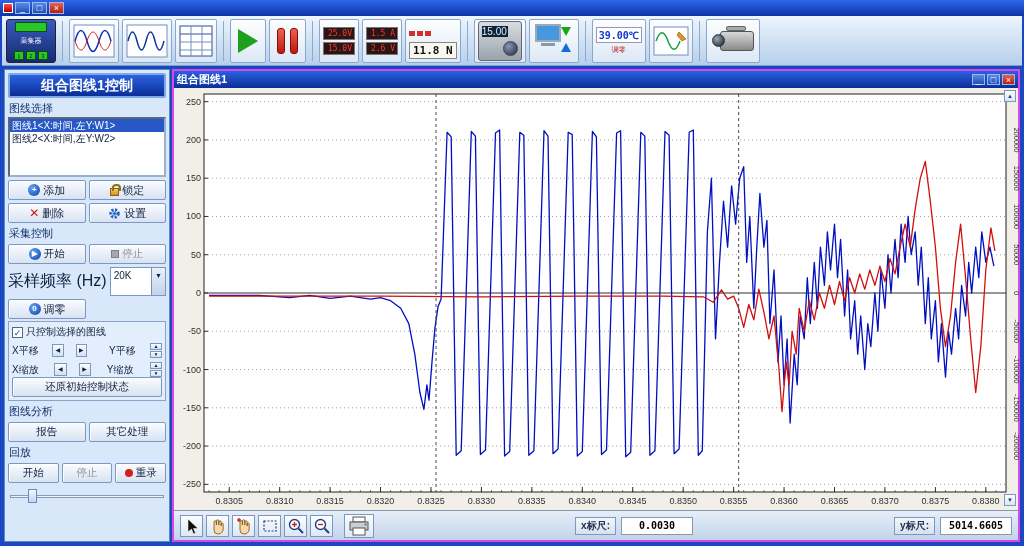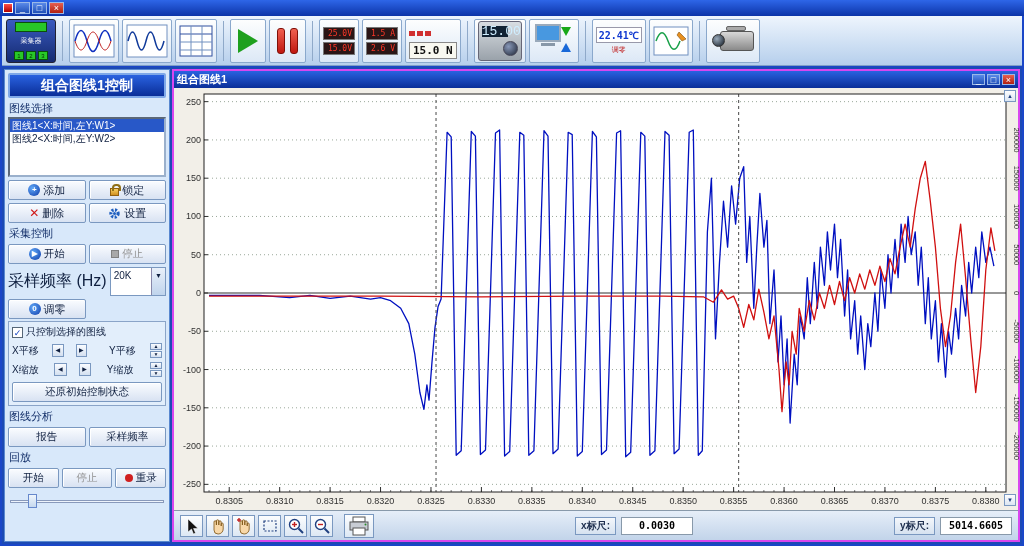--- a/index.html
+++ b/index.html
@@ -36,21 +36,21 @@
   .meter { display:flex; flex-direction:column; gap:2px; }
   .mini-lcd { background:#2a1616; color:#ff3828; font-family:"DejaVu Sans Mono",monospace; font-size:8px;
     line-height:11px; padding:0 2px; border:1px solid #777; min-width:32px; text-align:right; }
   .force-wrap { display:flex; flex-direction:column; gap:2px; align-items:flex-start; }
   .force-dots span { width:6px; height:5px; background:#d03030; display:inline-block; margin-right:2px; }
   .force-lcd { background:#f8f8f0; color:#101010; font-family:"DejaVu Sans Mono",monospace; font-weight:bold;
     font-size:11px; border:1px solid #888; padding:1px 3px; }
   .sensor { position:relative; width:44px; height:40px; background:linear-gradient(#d8dde2,#9aa2aa);
     border:1px solid #667; border-radius:3px; }
   .sensor-screen { position:absolute; left:3px; top:4px; width:26px; height:11px; background:#112233; color:#cfeeff;
-    font-size:13px; line-height:11px; text-align:left; font-family:Liberation Mono, monospace; }
+    font-size:10px; line-height:11px; text-align:left; font-family:Liberation Sans, sans-serif; }
   .sensor-lens { position:absolute; right:3px; bottom:4px; width:15px; height:15px; border-radius:50%;
     background:radial-gradient(circle at 35% 35%, #8898b8, #202838); border:1px solid #445; }
   .pc { position:relative; width:42px; height:40px; }
   .pc-mon { position:absolute; left:2px; top:3px; width:26px; height:18px; border:2px solid #9aaabb; background:#4898e0; }
   .pc-base { position:absolute; left:8px; top:22px; width:14px; height:3px; background:#8898a8; }
   .arr-down { position:absolute; right:4px; top:6px; width:0; height:0; border-left:5px solid transparent;
     border-right:5px solid transparent; border-top:9px solid #18a818; }
   .arr-up { position:absolute; right:4px; top:22px; width:0; height:0; border-left:5px solid transparent;
     border-right:5px solid transparent; border-bottom:9px solid #1868d8; }
   .temp { display:flex; flex-direction:column; align-items:center; gap:2px; }
@@ -99,21 +99,21 @@
   .group { border:1px solid #8aa4c8; background:#e2eefb; padding:3px; margin-top:2px; }
   .chk { width:11px; height:11px; background:#fff; border:1px solid #567; display:inline-block; text-align:center;
     line-height:10px; font-size:9px; color:#1040c0; font-weight:bold; cursor:pointer; flex:none; }
   .chk-row { display:flex; align-items:center; gap:3px; font-size:10px; }
   .pan-row { display:flex; align-items:center; gap:12px; margin-top:4px; font-size:10px; }
   .pan-row .lbl { width:32px; }
   .tiny-btn { width:13px; height:13px; background:linear-gradient(#fafcff,#d4e0f0); border:1px solid #7a98c0;
     font-size:6px; line-height:11px; text-align:center; cursor:pointer; }
   .spin { display:inline-flex; flex-direction:column; gap:1px; margin-left:1px; }
   .spin .tiny-btn { width:12px; height:7px; line-height:5px; font-size:5px; }
-  .restore-btn { width:100%; margin-top:5px; font-size:10.5px; }
+  .restore-btn { width:100%; font-size:10.5px; }
   .pbtn { flex:1; font-size:10.5px; }
   .slider { position:relative; height:16px; margin:5px 2px 0; }
   .slider-track { position:absolute; left:0; right:0; top:7px; height:3px; border:1px solid #8899bb; background:#eef4fc; }
   .slider-thumb { position:absolute; left:18px; top:1px; width:9px; height:14px;
     background:linear-gradient(#f0f6fc,#c6d8ee); border:1px solid #6688cc; cursor:pointer; }
 
   
   .chart-window { position:absolute; left:170px; top:2px; right:2px; bottom:2px; background:#f0ede6; border:2px solid #d946ef; }
   .chart-titlebar { height:17px; background:linear-gradient(180deg,#2a62e0,#0a2e98); display:flex; align-items:center; padding:0 3px; }
   .chart-title { color:#fff; font-size:11px; font-weight:bold; flex:1; }
@@ -198,42 +198,42 @@
     </div>
     <div class="ticon">
       <span class="meter">
         <span class="mini-lcd">1.5 A</span>
         <span class="mini-lcd">2.6 V</span>
       </span>
     </div>
     <div class="ticon">
       <span class="force-wrap">
         <span class="force-dots"><span></span><span></span><span></span></span>
-        <span class="force-lcd">15.0 N</span>
+        <span class="force-lcd">11.8 N</span>
       </span>
     </div>
     <span class="tsep"></span>
     <div class="ticon">
       <span class="sensor">
         <span class="sensor-screen">15.00</span>
         <span class="sensor-lens"></span>
       </span>
     </div>
     <div class="ticon">
       <span class="pc">
         <span class="pc-mon"></span>
           <span class="pc-base"></span>
         <span class="arr-down"></span>
         <span class="arr-up"></span>
       </span>
     </div>
     <span class="tsep"></span>
     <div class="ticon">
       <span class="temp">
-        <span class="temp-val">22.41℃</span>
+        <span class="temp-val">39.00℃</span>
         <span class="temp-sub">调零</span>
       </span>
     </div>
     <div class="ticon">
       <svg width="36" height="30" viewBox="0 0 36 30">
         <rect x="1" y="1" width="34" height="28" fill="#fff" stroke="#7090c0"></rect>
         <path d="M3,15 C7,4 11,4 15,15 S23,26 27,15" fill="none" stroke="#18a048" stroke-width="1.5"></path>
         <polygon points="26,6 33,13 29,15 24,9" fill="#e89020" stroke="#805010" stroke-width="0.6"></polygon>
       </svg>
     </div>
@@ -334,21 +334,21 @@
           <span>还原初始控制状态</span>
         </div>
       </div>
 
       <div class="sec">图线分析</div>
       <div class="row">
         <div class="btn pbtn">
           <span>报告</span>
         </div>
         <div class="btn pbtn">
-          <span>采样频率</span>
+          <span>其它处理</span>
         </div>
       </div>
 
       <div class="sec">回放</div>
       <div class="row">
         <div class="btn pbtn">
           <span>开始</span>
         </div>
         <div class="btn pbtn disabled">
           <span>停止</span>

